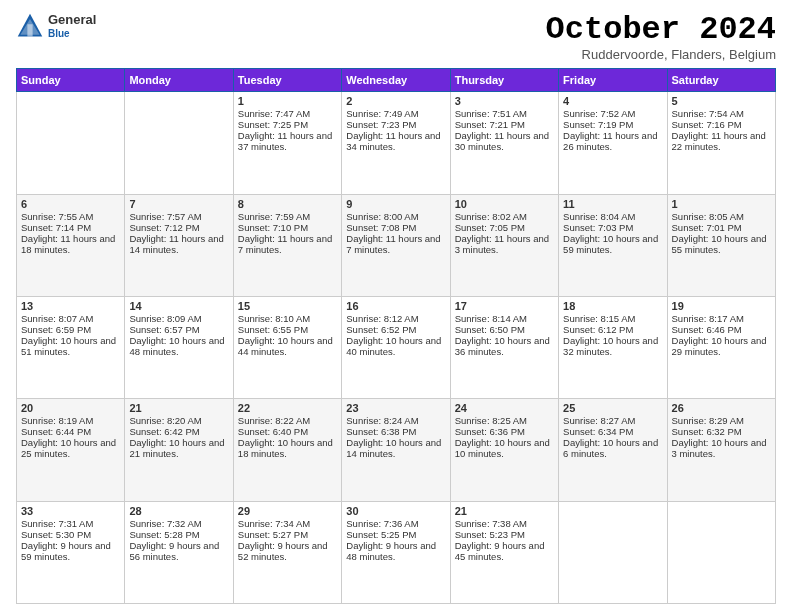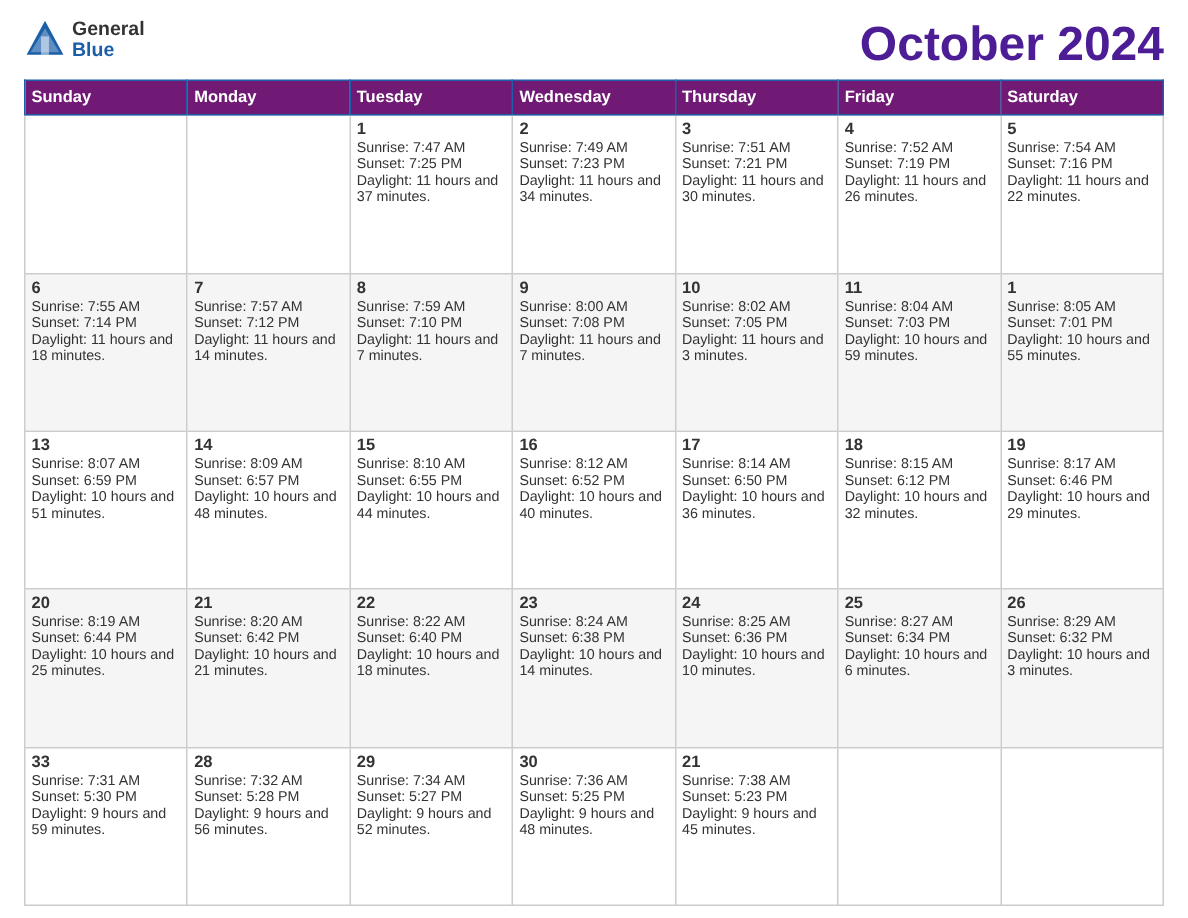--- a/index.html
+++ b/index.html
@@ -33,50 +33,51 @@
       flex-direction: column;
       line-height: 1.1;
     }
     .logo-general {
       font-size: 13px;
       font-weight: bold;
       color: #333;
       text-align: center;
     }
     .logo-blue {
-      font-size: 13px;
+      font-size: 10px;
       font-weight: bold;
       color: #1a5fa8;
     }
     .logo-icon {
       width: 28px;
       height: 28px;
     }
     .title-block {
       text-align: right;
     }
     .month-title {
       font-size: 32px;
       font-weight: bold;
-      color: #4c1d95;
+      color: #000000;
       line-height: 1.1;
+      font-family: Liberation Mono, monospace;
     }
     .subtitle {
       font-size: 13px;
       color: #555;
     }
     .calendar {
       flex: 1;
       border: 1px solid #ccc;
       border-collapse: collapse;
       width: 100%;
       table-layout: fixed;
     }
     .calendar th {
-      background: #701a75;
+      background: #6d28d9;
       color: #fff;
       font-size: 11px;
       font-weight: bold;
       padding: 5px 4px;
       text-align: left;
       border: 1px solid #1a5fa8;
     }
     .calendar td {
       border: 1px solid #ccc;
       vertical-align: top;
@@ -120,20 +121,21 @@
         <polygon points="16,8 27,26 5,26" fill="#fff" opacity="0.3"></polygon>
         <rect x="13" y="14" width="6" height="14" fill="#fff" opacity="0.5"></rect>
       </svg>
       <div class="logo-text">
         <span class="logo-general">General</span>
         <span class="logo-blue">Blue</span>
       </div>
     </div>
     <div class="title-block">
       <div class="month-title">October 2024</div>
+      <div class="subtitle">Ruddervoorde, Flanders, Belgium</div>
     </div>
   </div>
 
   <table class="calendar">
     <thead>
       <tr>
         <th>Sunday</th>
         <th>Monday</th>
         <th>Tuesday</th>
         <th>Wednesday</th>

